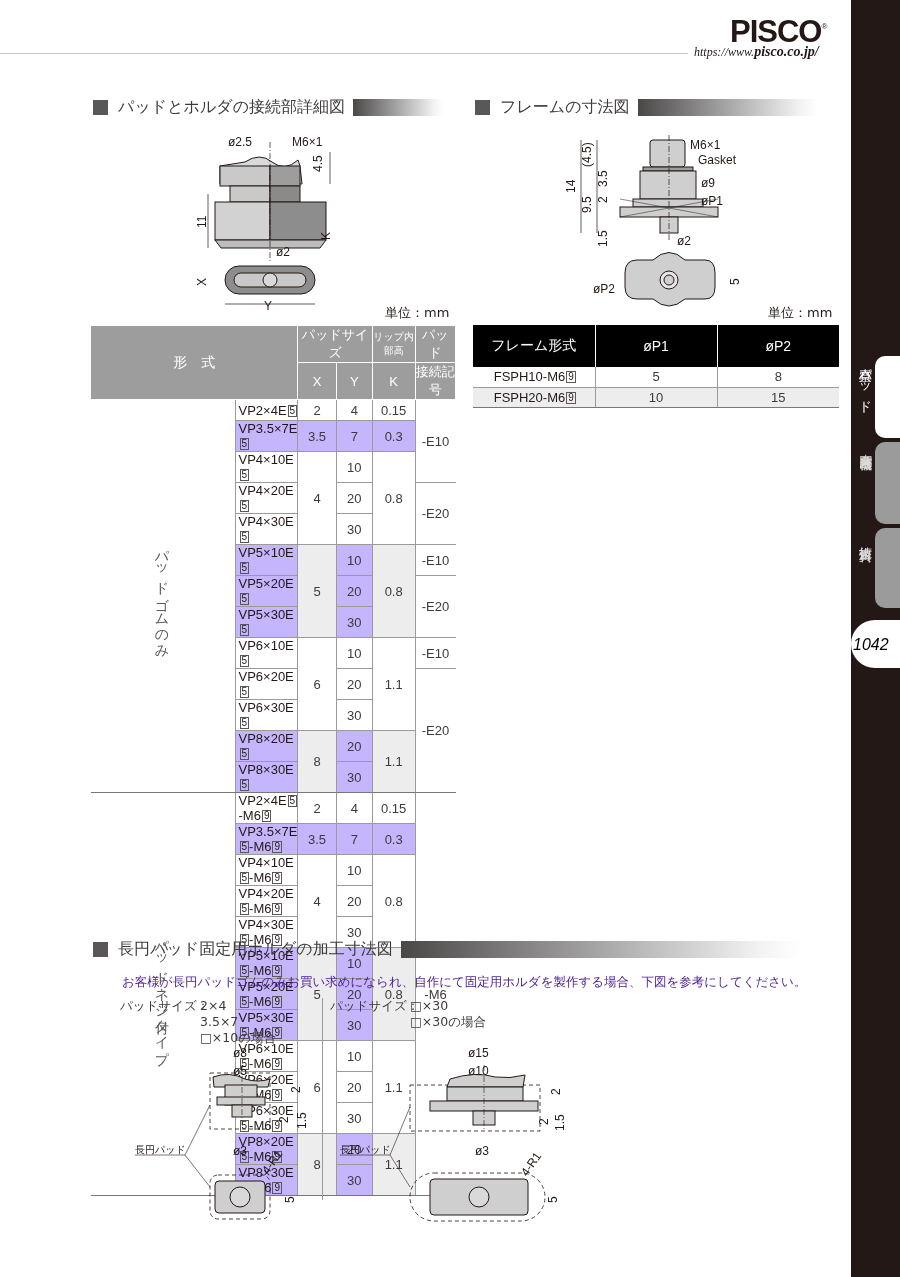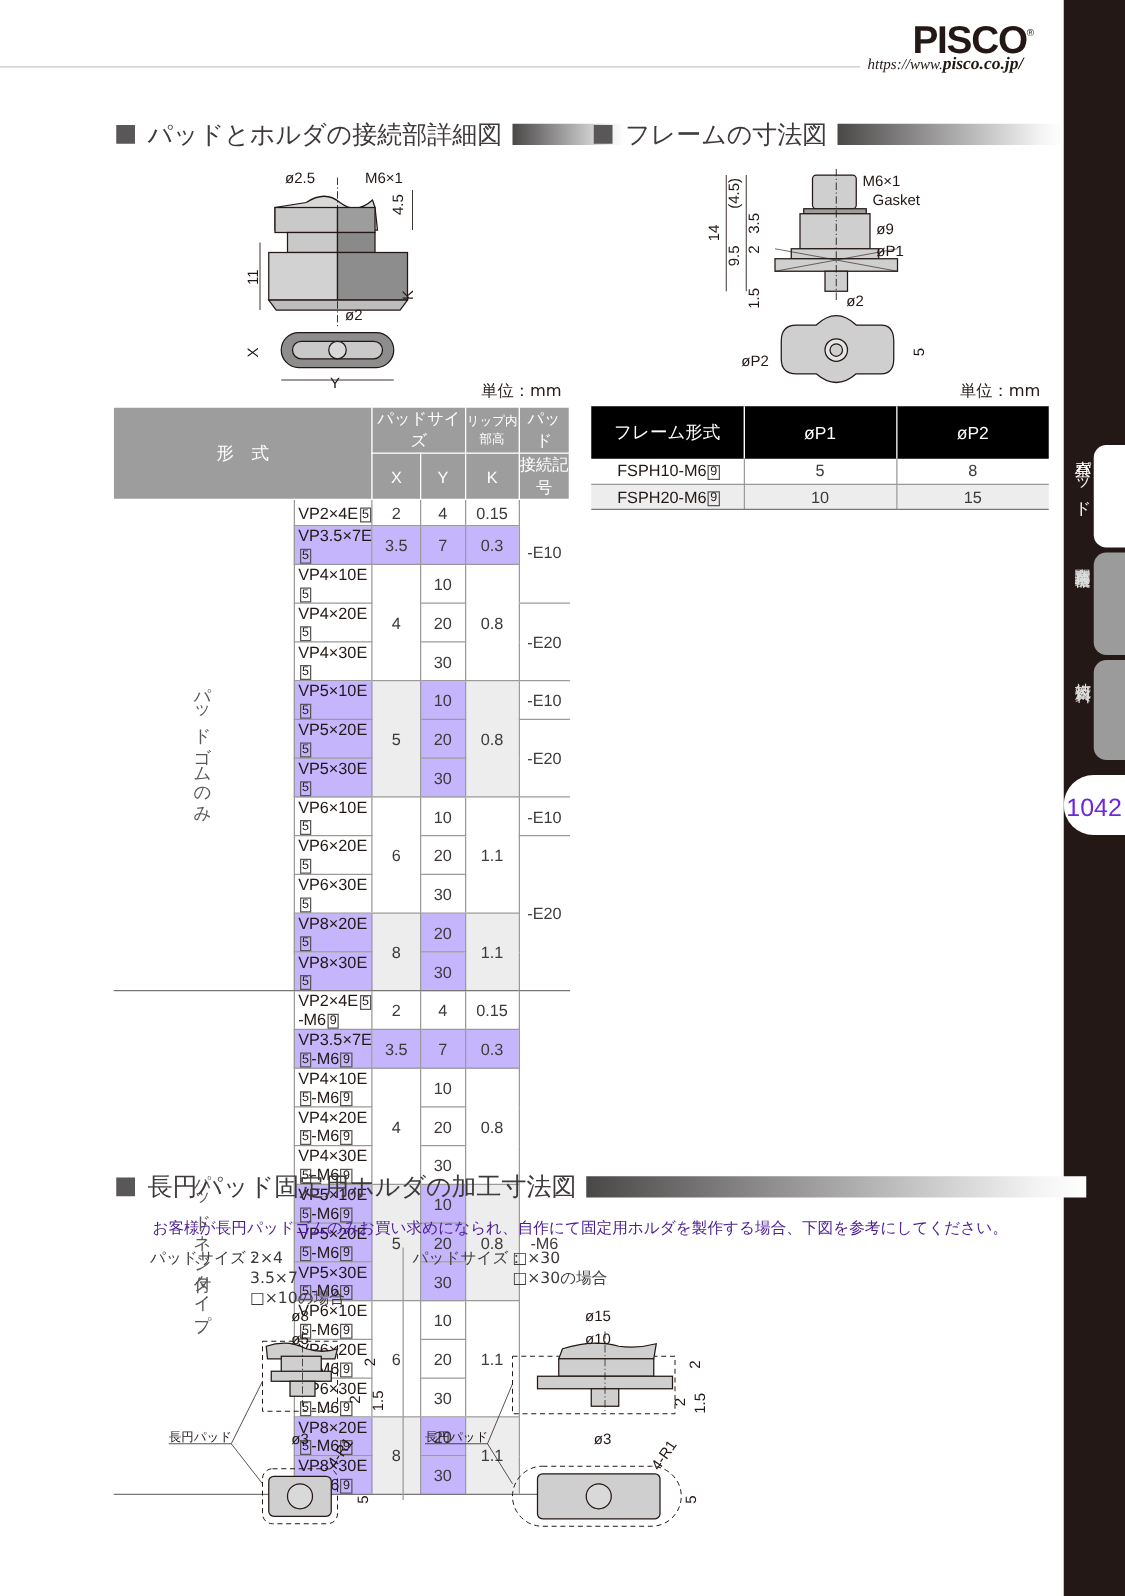--- a/index.html
+++ b/index.html
@@ -17,24 +17,24 @@
   .sidebar { position: absolute; left: 851px; top: 0; width: 49px; height: 1277px; background: #231815; }
   .tab { position: absolute; left: 24px; width: 25px; border-radius: 10px 0 0 10px; }
   .tab.active { background: #fff; top: 356px; height: 82px; }
   .tab.grey1 { background: #9b9b9b; top: 442px; height: 82px; }
   .tab.grey2 { background: #9b9b9b; top: 528px; height: 80px; }
   .tab-label { position: absolute; left: 3px; width: 20px; writing-mode: vertical-rl; font-size: 13px; color: #fff; letter-spacing: 1px; }
   .tab-label.l1 { top: 358px; }
   .tab-label.l2 { top: 444px; color: #ddd; font-size: 12.5px; }
   .tab-label.l3 { top: 536px; color: #ddd; }
   .page-num-tab { position: absolute; left: 0; top: 620px; width: 49px; height: 48px; background: #fff; border-radius: 24px 0 0 24px; }
-  .page-num { position: absolute; left: 853px; top: 636px; font-family: "Liberation Sans", sans-serif; font-size: 20px; color: #6d28d9; }
+  .page-num { position: absolute; left: 853px; top: 636px; font-family: "Liberation Sans", sans-serif; font-size: 16px; color: #000000; font-style: italic; }
 
   
-  .sec-h { position: absolute; display: flex; align-items: center; height: 24px; font-size: 20px; color: #3e3a39; }
+  .sec-h { position: absolute; display: flex; align-items: center; height: 24px; font-size: 16px; color: #3e3a39; }
   .sec-h .sq { width: 15px; height: 15px; background: #595757; margin-right: 10px; }
   .sec-h .grad { height: 17px; margin-left: 8px; background: linear-gradient(to right, #4a4747, #f3f3f3 90%, #fff); }
 
   
   .drawing { position: absolute; }
   .unit { position: absolute; font-size: 13px; color: #231815; }
 
   
   table { border-collapse: collapse; position: absolute; font-family: "Liberation Sans", sans-serif; }
   .t1 { left: 90px; top: 325px; width: 366px; }

